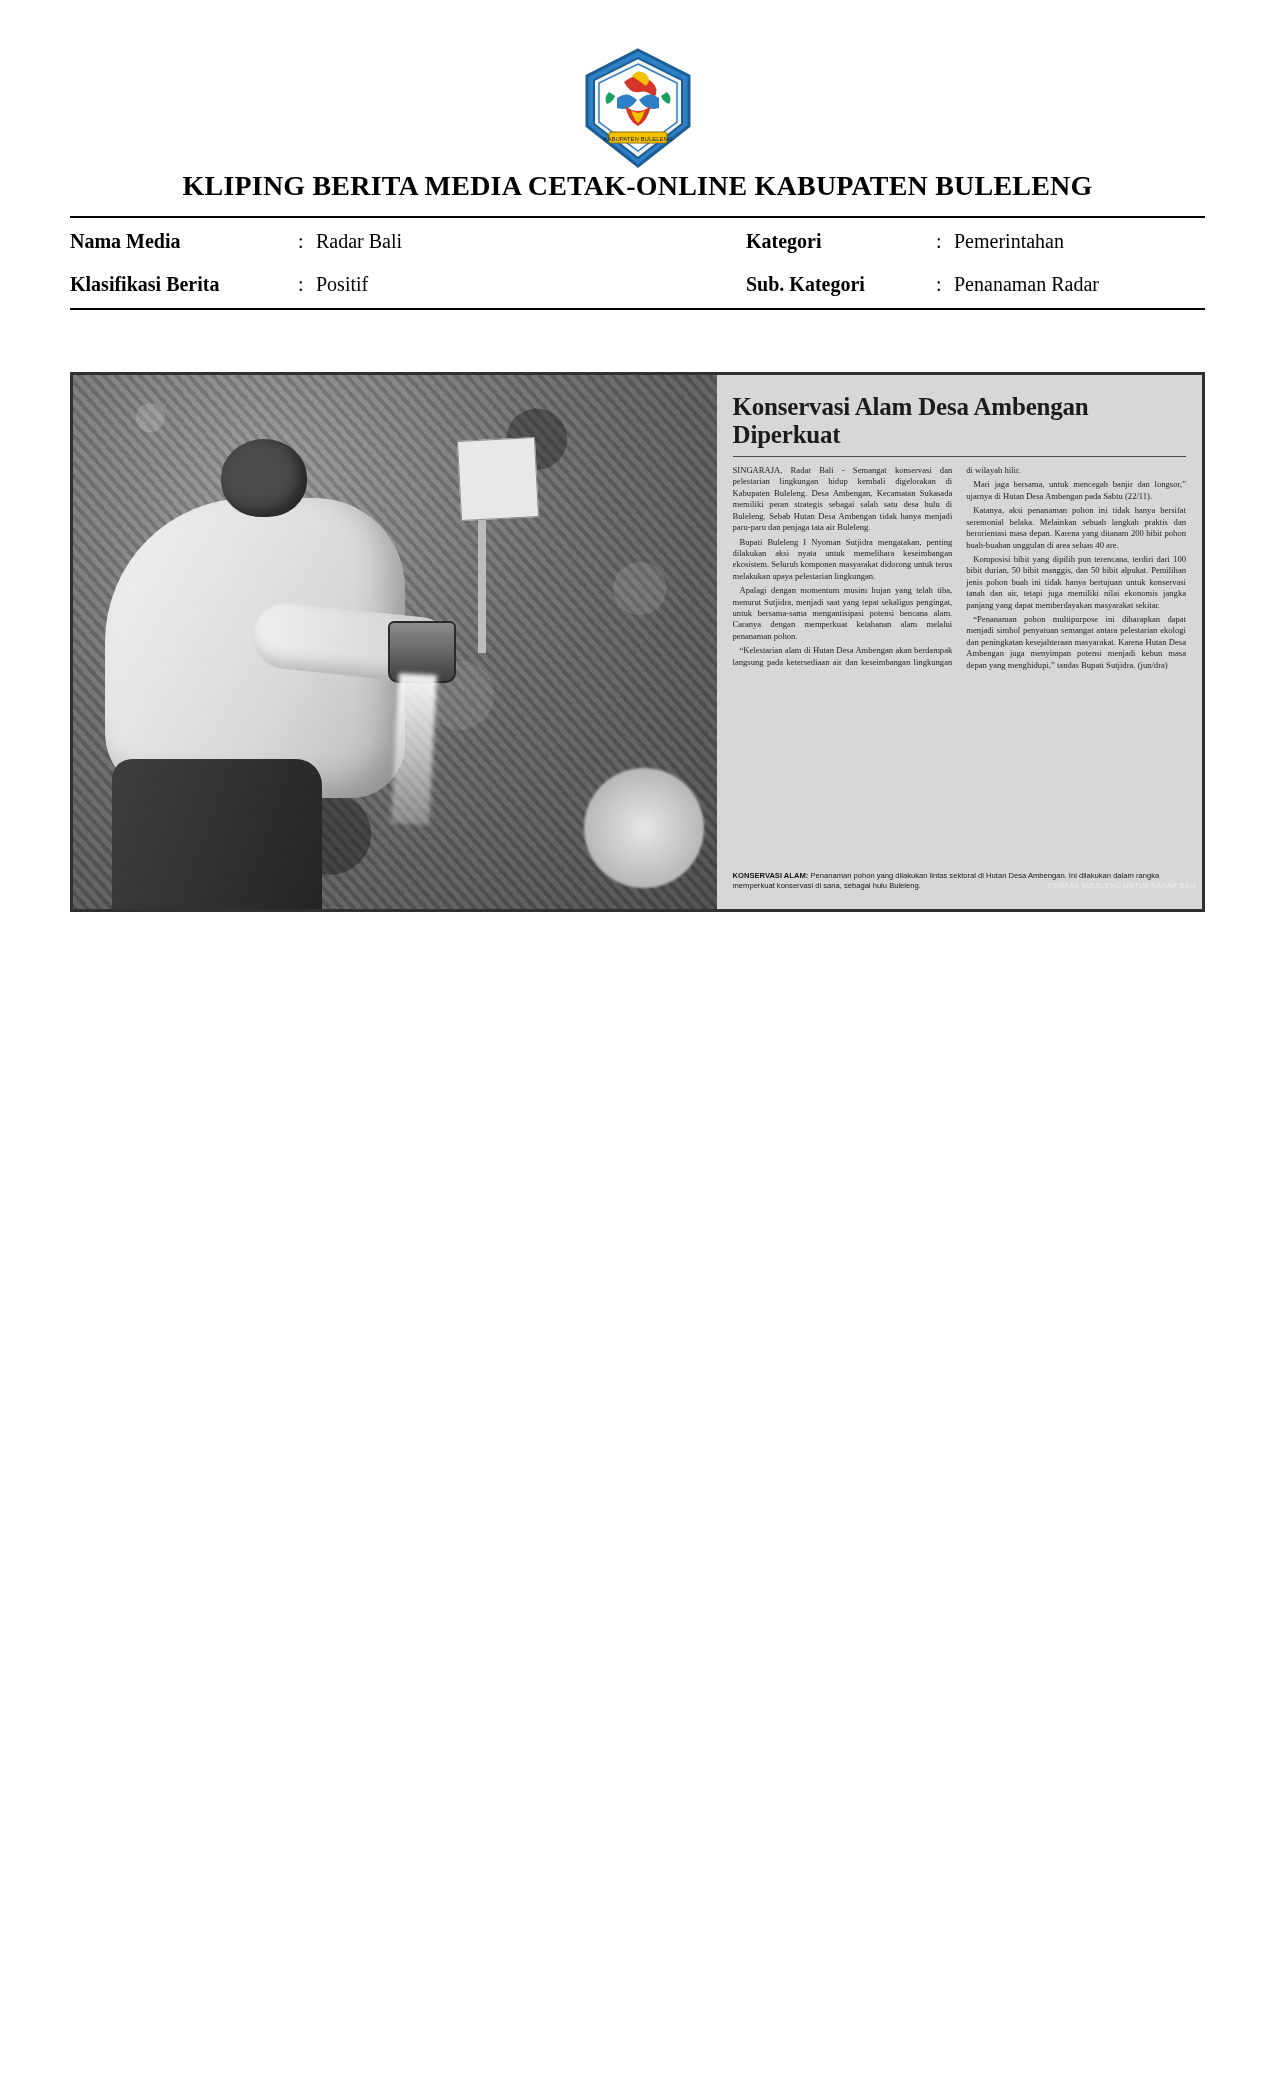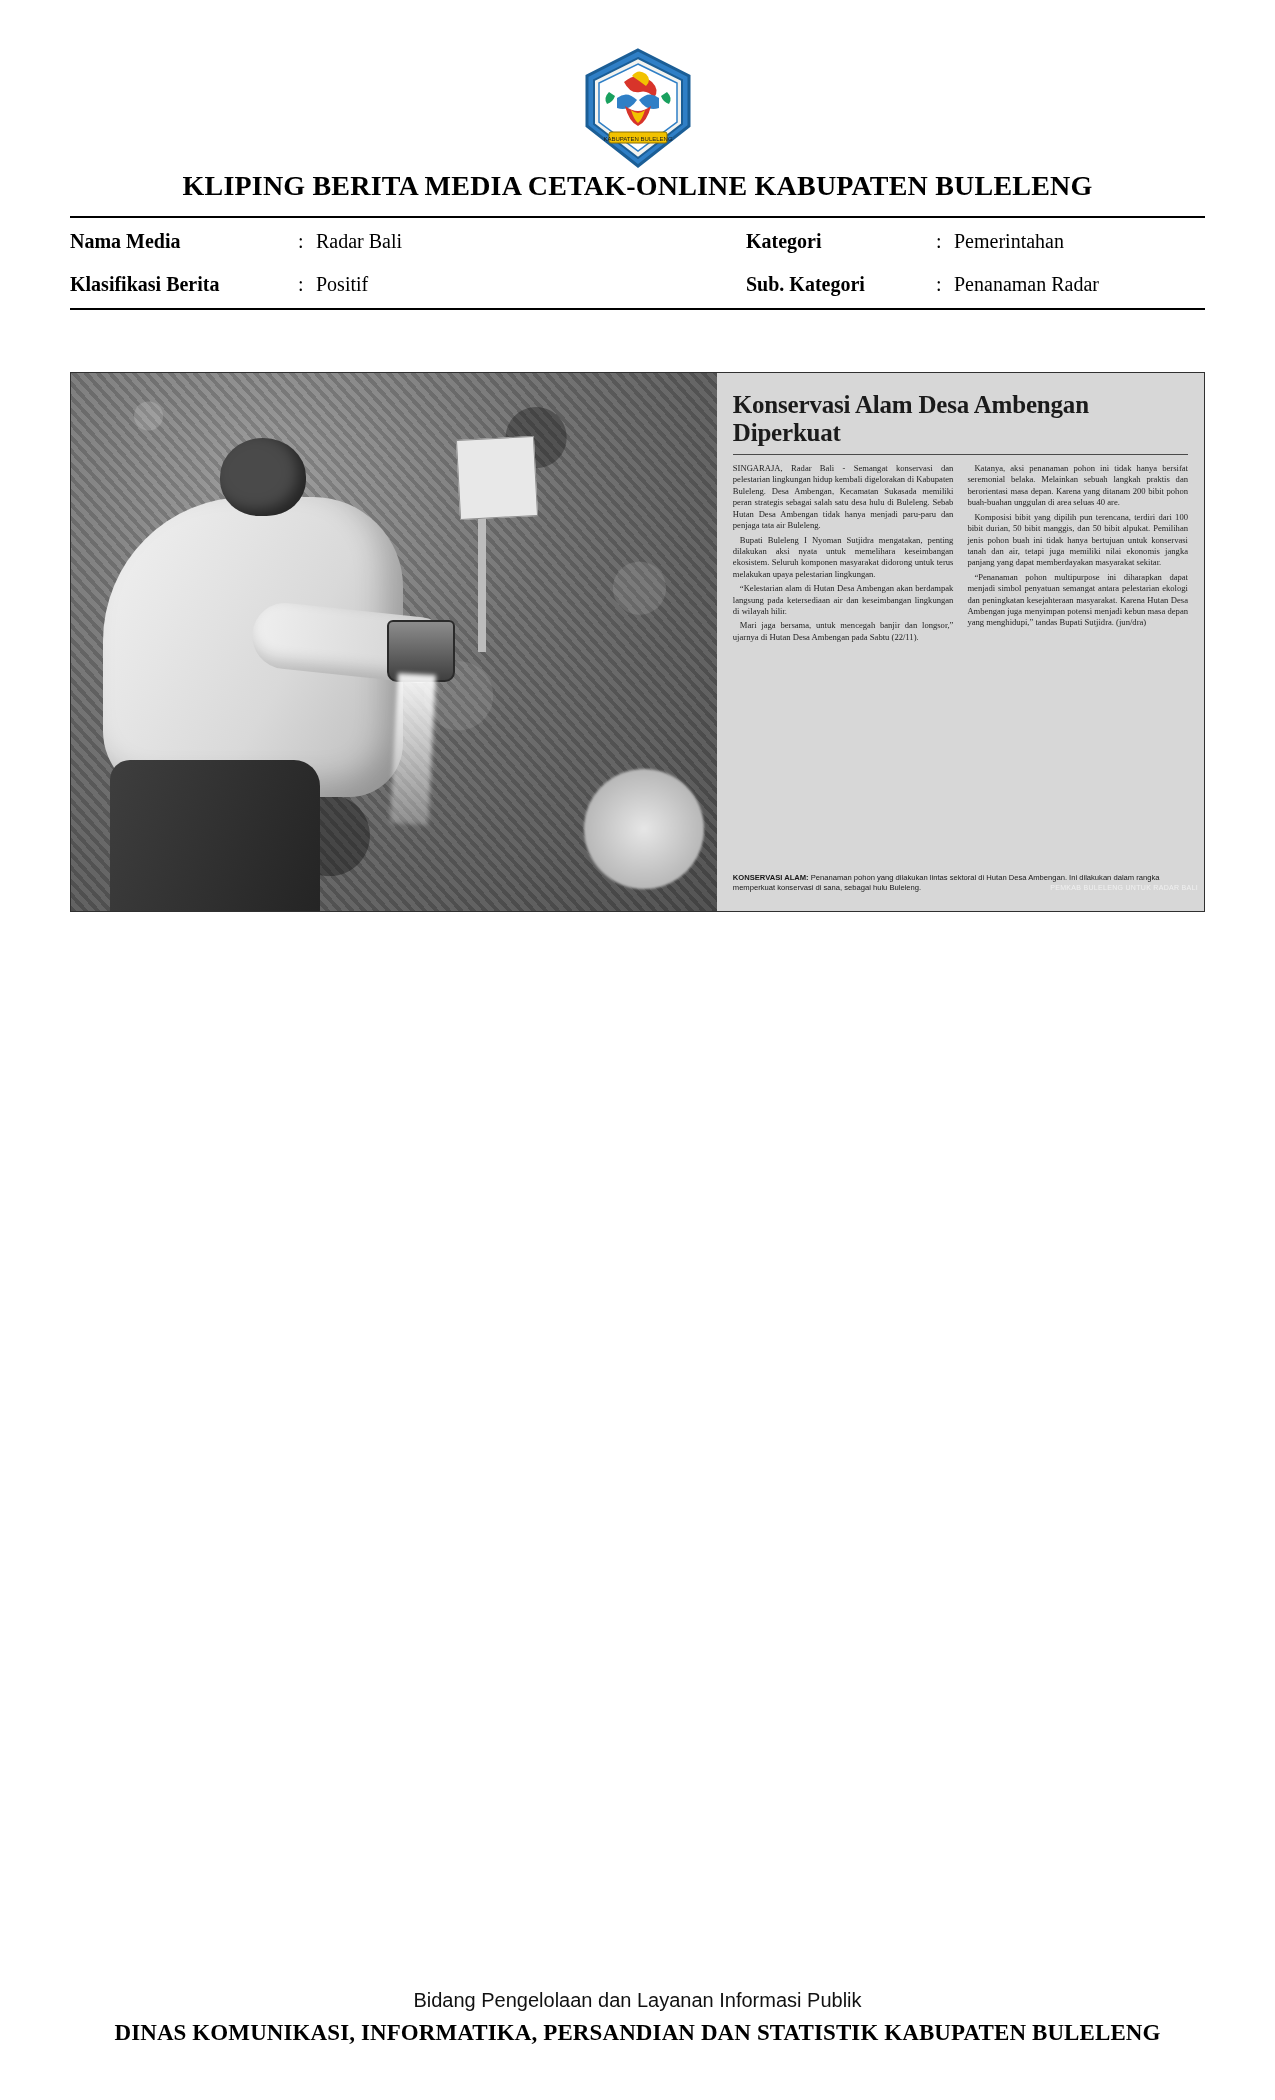--- a/index.html
+++ b/index.html
@@ -65,21 +65,21 @@
     font-size: 20px;
   }
   .meta .sep { text-align: left; }
   .meta .val { font-size: 20px; }
 
   
   .clip-frame {
     margin-top: 62px;
     width: 1135px;
     height: 540px;
-    border: 1px solid #4c1d95;
+    border: 3px solid #4c1d95;
     box-sizing: border-box;
     background: #8e8e8b;
     position: relative;
     overflow: hidden;
     filter: grayscale(100%);
   }
   
   .photo {
     position: absolute;
     left: 0; top: 0;
@@ -314,33 +314,30 @@
       <div class="water"></div>
       <div class="blur-blob"></div>
     </div>
 
     <div class="news">
       <div class="news-headline">Konservasi Alam Desa Ambengan Diperkuat</div>
       <div class="news-rule"></div>
       <div class="news-cols">
         <p class="lead">SINGARAJA, Radar Bali - Semangat konservasi dan pelestarian lingkungan hidup kembali digelorakan di Kabupaten Buleleng. Desa Ambengan, Kecamatan Sukasada memiliki peran strategis sebagai salah satu desa hulu di Buleleng. Sebab Hutan Desa Ambengan tidak hanya menjadi paru-paru dan penjaga tata air Buleleng.</p>
         <p>Bupati Buleleng I Nyoman Sutjidra mengatakan, penting dilakukan aksi nyata untuk memelihara keseimbangan ekosistem. Seluruh komponen masyarakat didorong untuk terus melakukan upaya pelestarian lingkungan.</p>
+        <p>Apalagi dengan momentum musim hujan yang telah tiba, menurut Sutjidra, menjadi saat yang tepat sekaligus pengingat, untuk bersama-sama mengantisipasi potensi bencana alam. Caranya dengan memperkuat ketahanan alam melalui penanaman pohon.</p>
         <p>“Kelestarian alam di Hutan Desa Ambengan akan berdampak langsung pada ketersediaan air dan keseimbangan lingkungan di wilayah hilir.</p>
         <p>Mari jaga bersama, untuk mencegah banjir dan longsor,” ujarnya di Hutan Desa Ambengan pada Sabtu (22/11).</p>
         <p>Katanya, aksi penanaman pohon ini tidak hanya bersifat seremonial belaka. Melainkan sebuah langkah praktis dan berorientasi masa depan. Karena yang ditanam 200 bibit pohon buah-buahan unggulan di area seluas 40 are.</p>
         <p>Komposisi bibit yang dipilih pun terencana, terdiri dari 100 bibit durian, 50 bibit manggis, dan 50 bibit alpukat. Pemilihan jenis pohon buah ini tidak hanya bertujuan untuk konservasi tanah dan air, tetapi juga memiliki nilai ekonomis jangka panjang yang dapat memberdayakan masyarakat sekitar.</p>
         <p>“Penanaman pohon multipurpose ini diharapkan dapat menjadi simbol penyatuan semangat antara pelestarian ekologi dan peningkatan kesejahteraan masyarakat. Karena Hutan Desa Ambengan juga menyimpan potensi menjadi kebun masa depan yang menghidupi,” tandas Bupati Sutjidra. (jun/dra)</p>
       </div>
       <div class="news-caption">
         <span class="cap-lbl">KONSERVASI ALAM:</span>
         <span class="cap-body">Penanaman pohon yang dilakukan lintas sektoral di Hutan Desa Ambengan. Ini dilakukan dalam rangka memperkuat konservasi di sana, sebagai hulu Buleleng.</span>
       </div>
     </div>
 
     <div class="photo-credit">PEMKAB BULELENG UNTUK RADAR BALI</div>
   </div>
 
-  <div class="footer">
-    <div class="footer-line1">Bidang Pengelolaan dan Layanan Informasi Publik</div>
-    <div class="footer-line2">DINAS KOMUNIKASI, INFORMATIKA, PERSANDIAN DAN STATISTIK KABUPATEN BULELENG</div>
-  </div>
 
 </div>
 
 </body></html>

